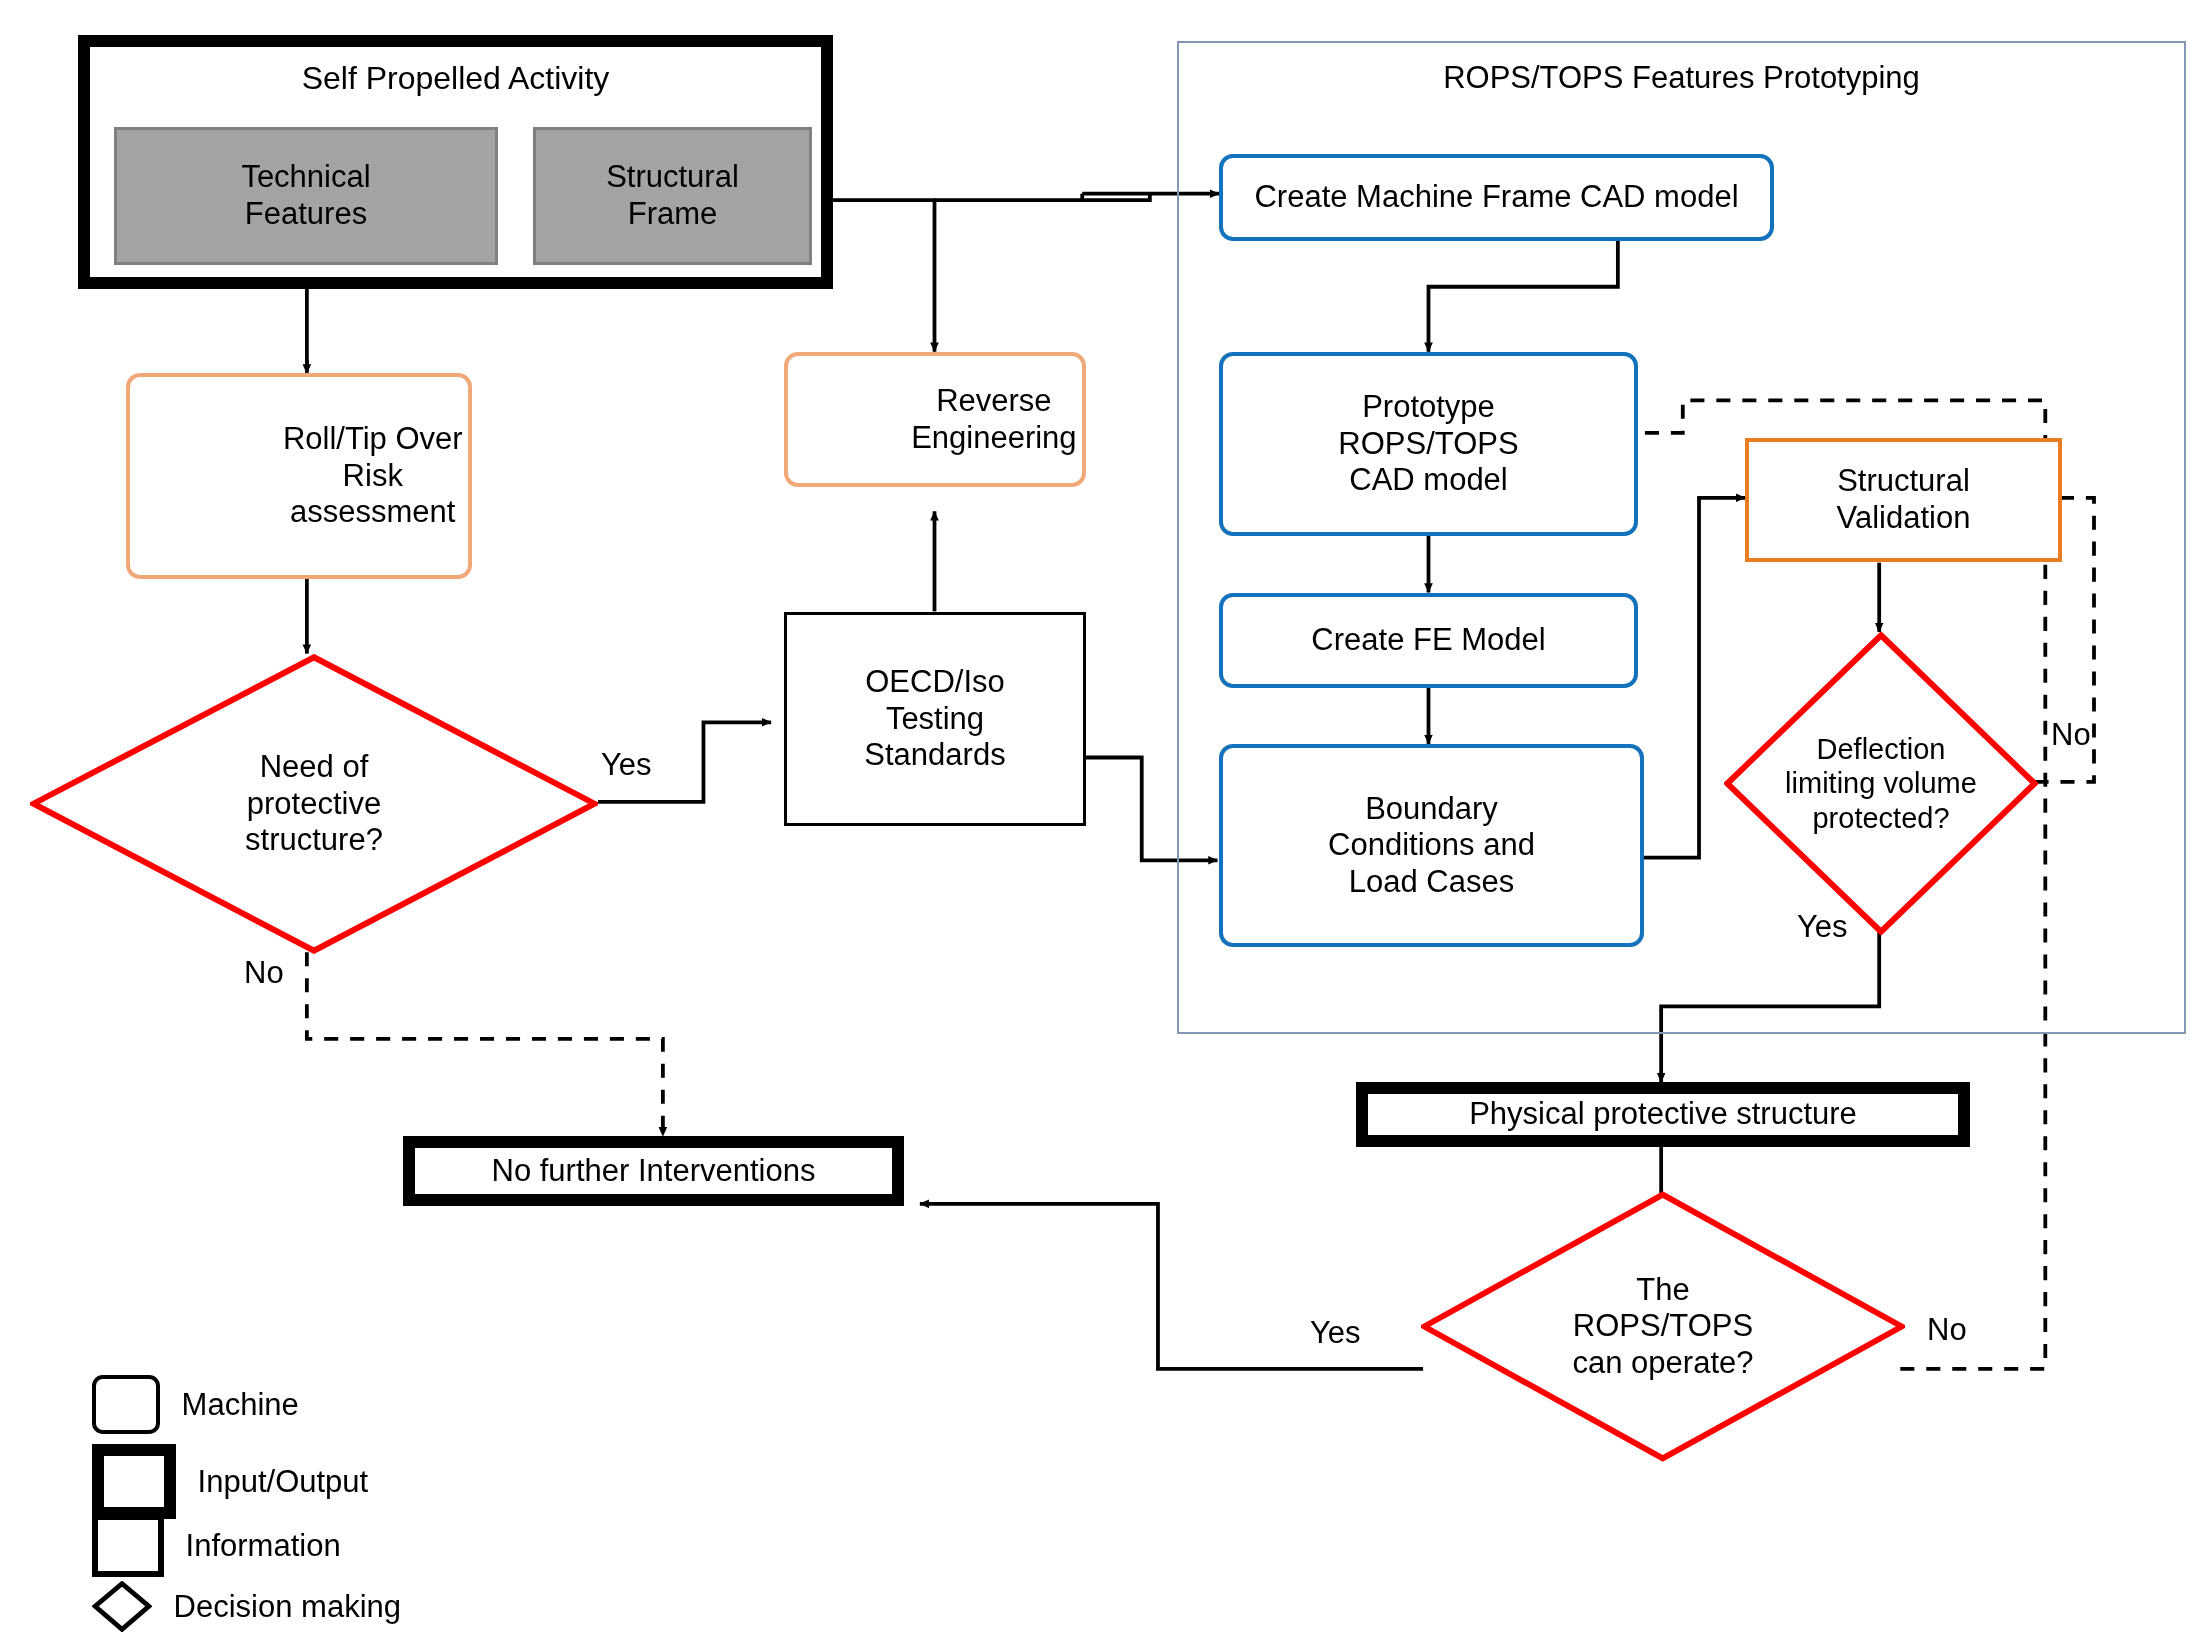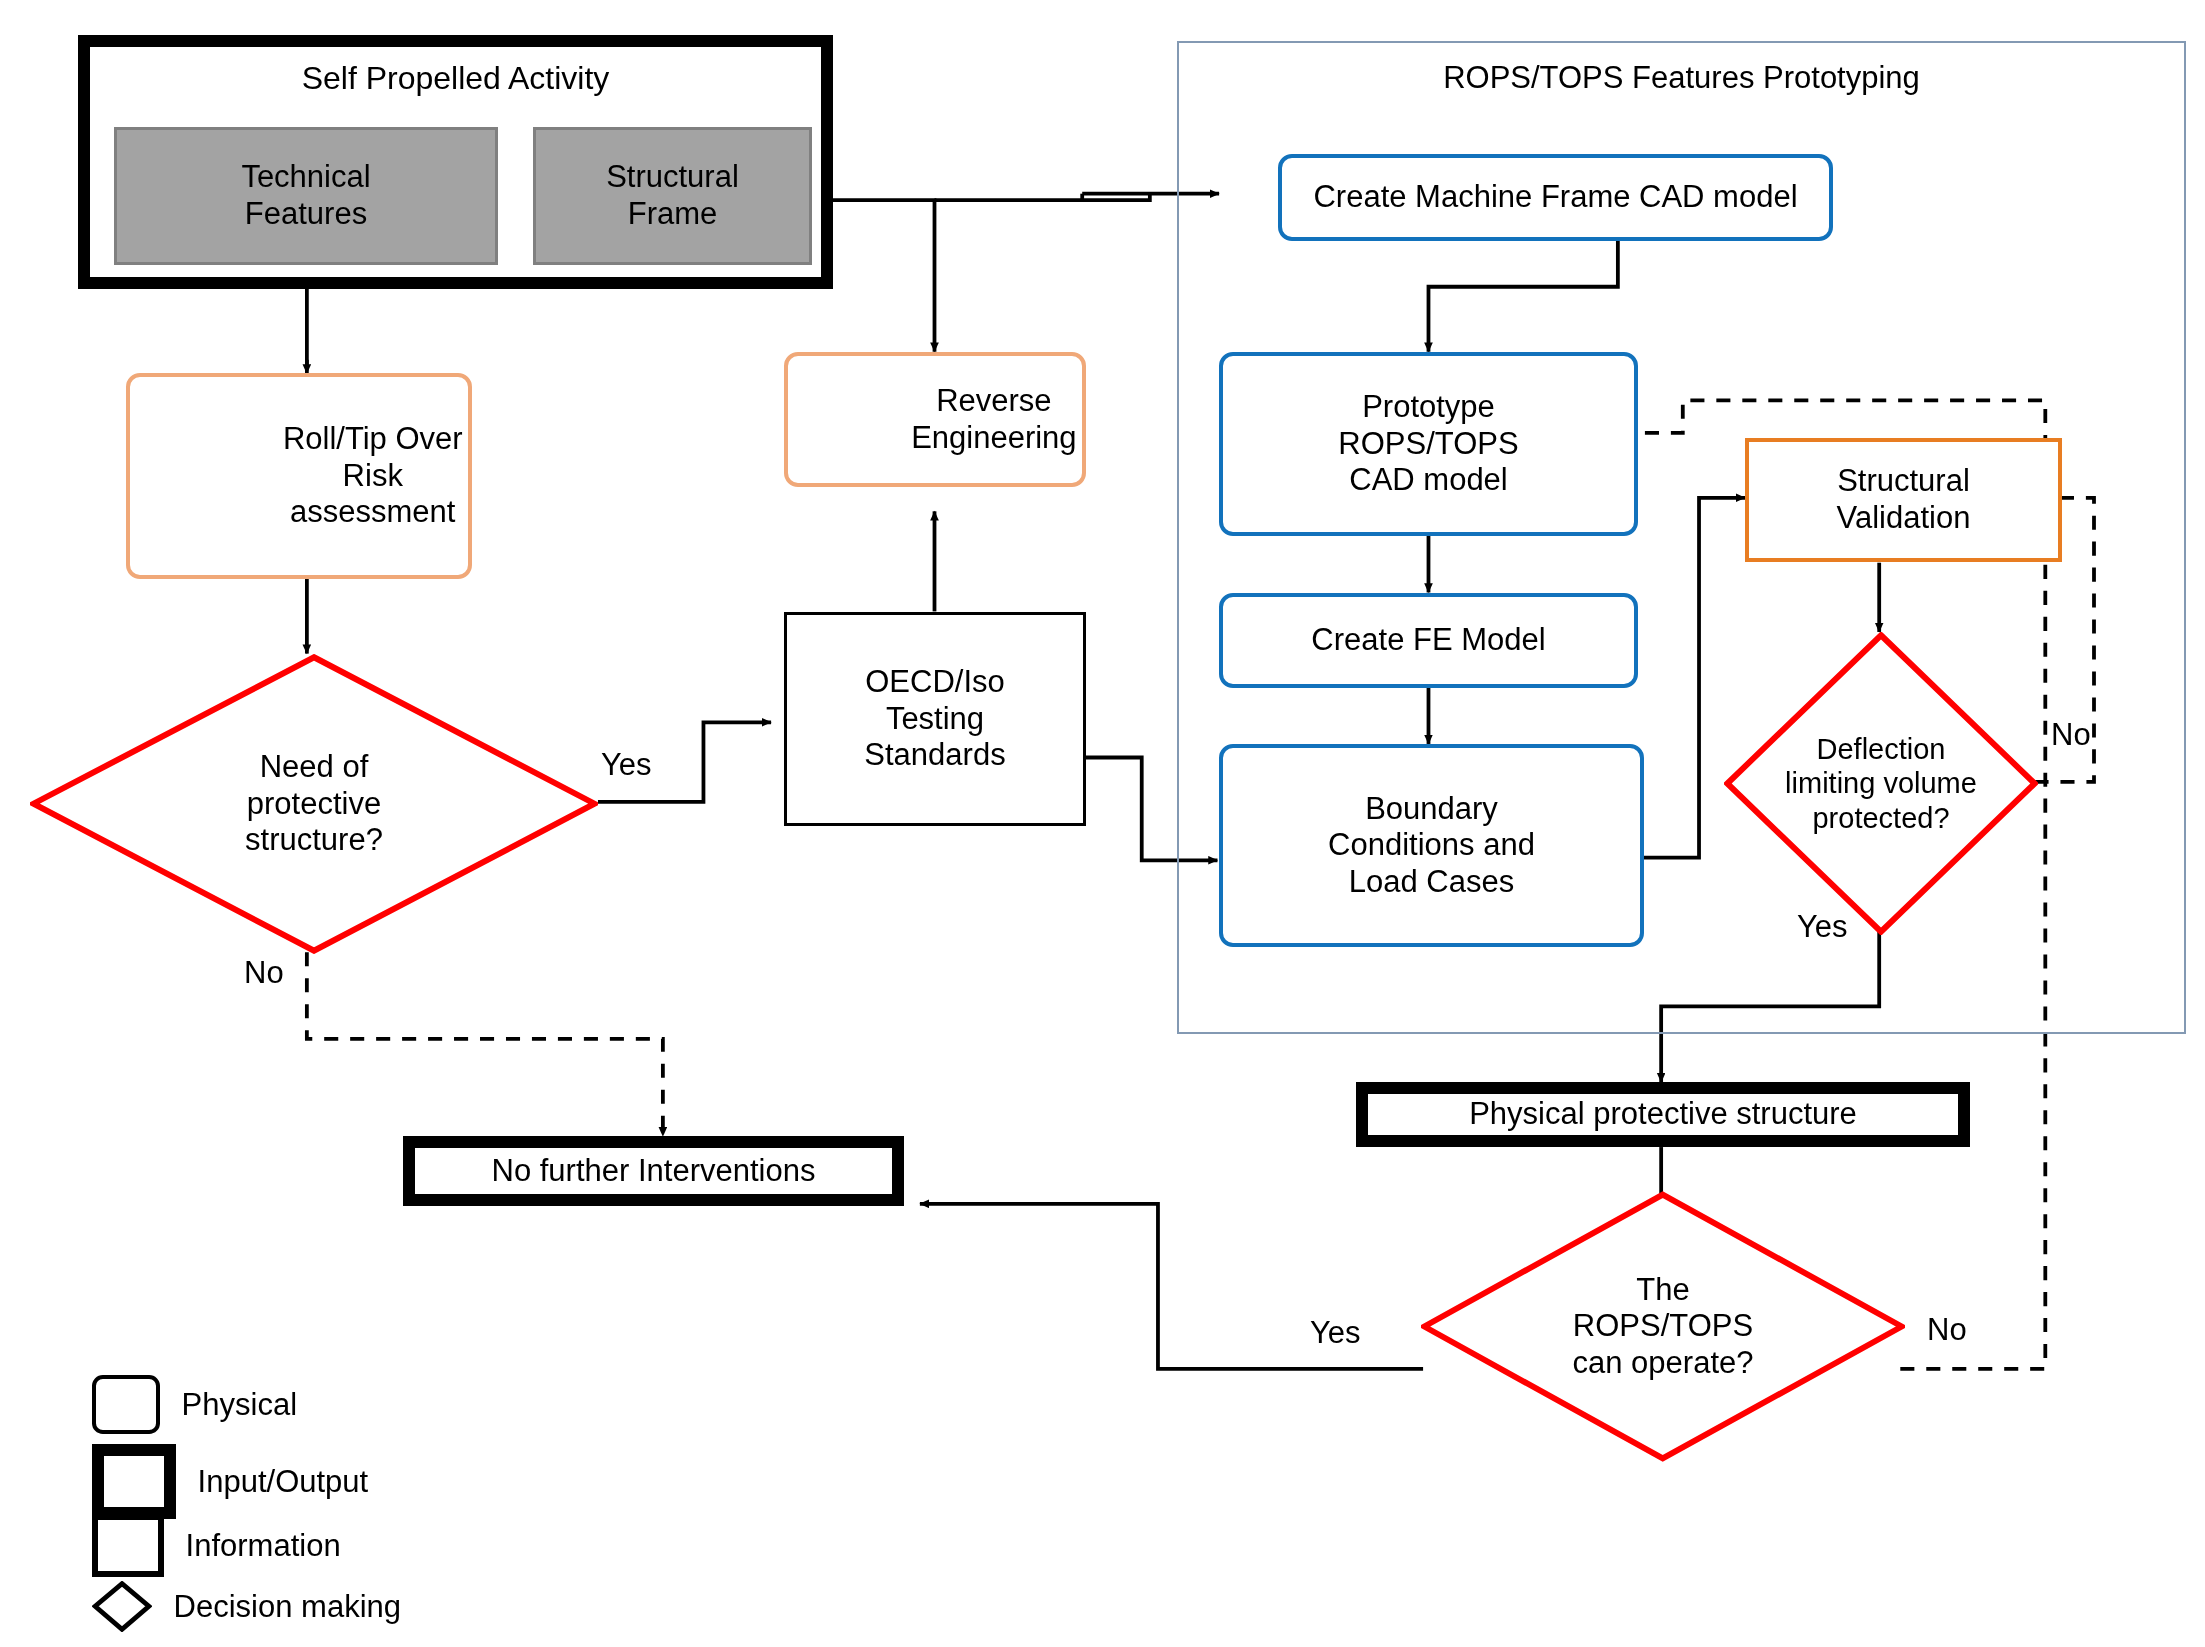--- a/index.html
+++ b/index.html
@@ -116,21 +116,21 @@
   </div>
 
   <div class="node act-peach" style="left:784px;top:352px;width:302px;height:135px;">
     <span class="lbl multiline" style="font-size:31px;">Reverse<br>Engineering</span>
   </div>
 
   <div class="node info-box" style="left:784px;top:612px;width:302px;height:214px;">
     <span class="lbl multiline" style="font-size:31px;">OECD/Iso<br>Testing<br>Standards</span>
   </div>
 
-  <div class="node act-blue" style="left:1278px;top:154px;width:555px;height:87px;">
+  <div class="node act-blue" style="left:1219px;top:154px;width:555px;height:87px;">
     <span class="lbl" style="font-size:31px;">Create Machine  Frame CAD model</span>
   </div>
 
   <div class="node act-blue" style="left:1219px;top:352px;width:419px;height:184px;">
     <span class="lbl multiline" style="font-size:31px;">Prototype<br>ROPS/TOPS<br>CAD model</span>
   </div>
 
   <div class="node act-blue" style="left:1219px;top:593px;width:419px;height:95px;">
     <span class="lbl" style="font-size:31px;">Create FE Model</span>
   </div>
@@ -176,21 +176,21 @@
   <span class="edge-label" style="left:244px;top:955px;font-size:31px;">No</span>
   <span class="edge-label" style="left:2051px;top:717px;font-size:31px;">No</span>
   <span class="edge-label" style="left:1797px;top:909px;font-size:31px;">Yes</span>
   <span class="edge-label" style="left:1310px;top:1315px;font-size:31px;">Yes</span>
   <span class="edge-label" style="left:1927px;top:1312px;font-size:31px;">No</span>
 
   <div id="legend" style="left:92px;top:1375px;width:487px;height:260px;">
 
     <div class="leg-row" style="left:0;top:0;">
       <span class="leg-swatch sw-activity"></span>
-      <span class="leg-text" style="font-size:31px;">Physical</span>
+      <span class="leg-text" style="font-size:31px;">Machine</span>
     </div>
 
     <div class="leg-row" style="left:0;top:69px;">
       <span class="leg-swatch sw-io"></span>
       <span class="leg-text" style="font-size:31px;">Input/Output</span>
     </div>
 
     <div class="leg-row" style="left:0;top:139px;">
       <span class="leg-swatch sw-info"></span>
       <span class="leg-text" style="font-size:31px;">Information</span>

